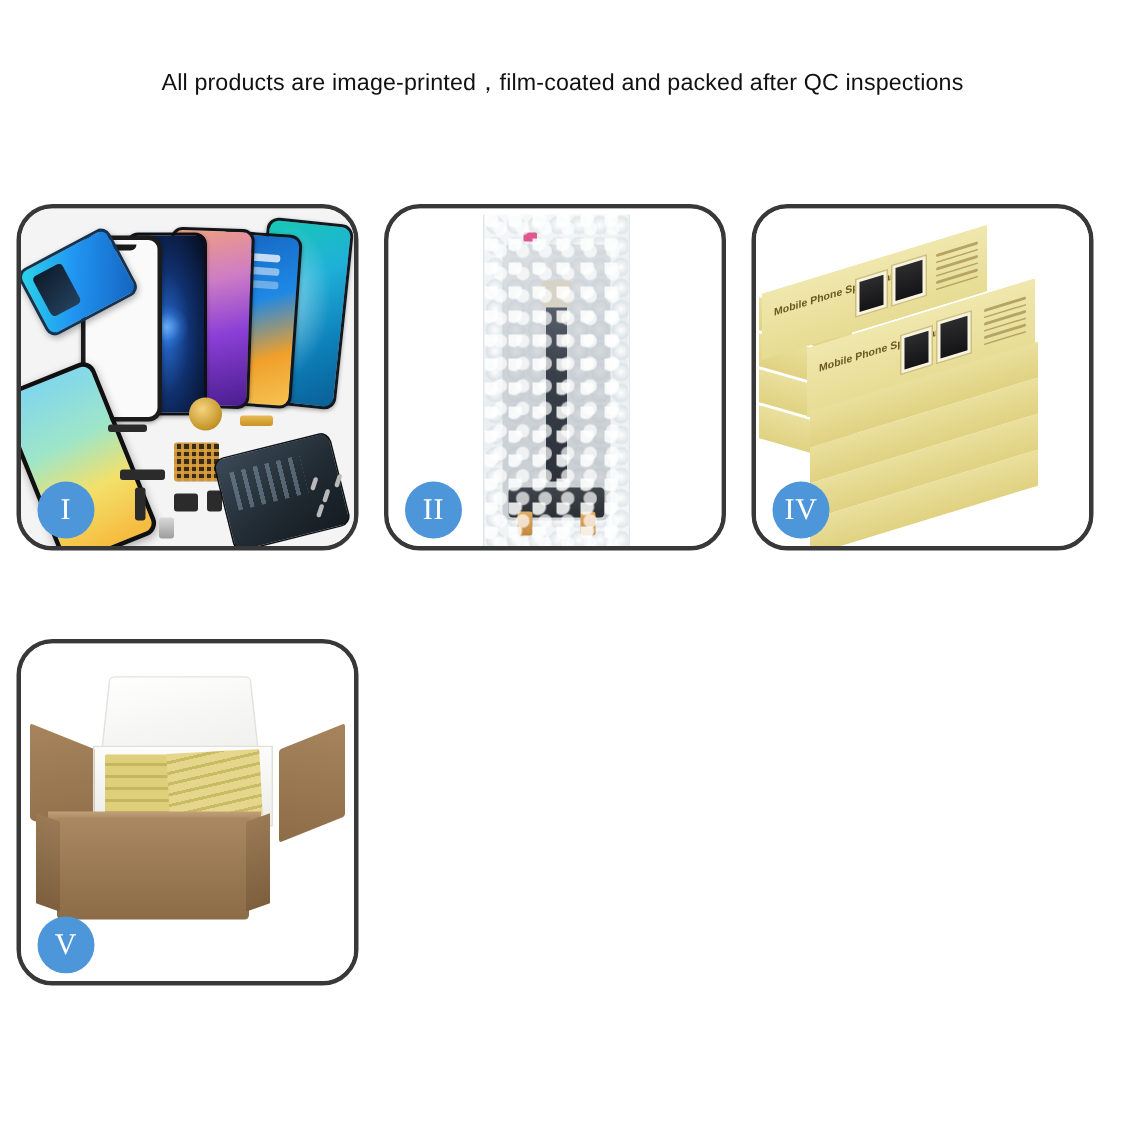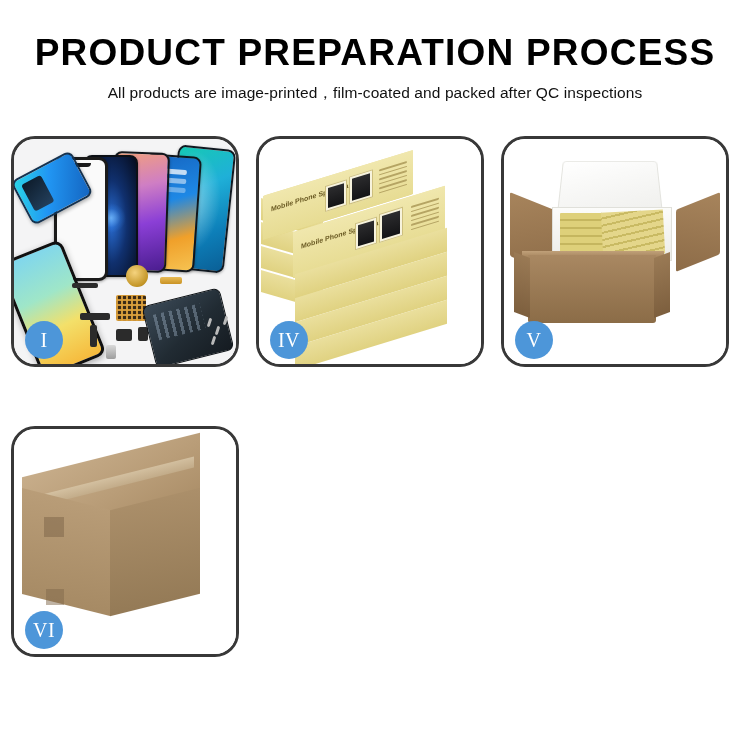--- a/index.html
+++ b/index.html
@@ -358,21 +358,20 @@
   }
   .c6-tab2 {
     position:absolute; left:32px; top:160px; width:18px; height:16px;
     background: rgba(128,104,74,.5);
   }
 </style>
 </head>
 <body>
 
 <div class="header">
-  <h1 class="title">PRODUCT PREPARATION PROCESS</h1>
   <p class="subtitle">All products are image-printed，film-coated and packed after QC inspections</p>
 </div>
 
 <div class="grid">
 
   <div class="panel">
     <div class="panel-stage">
       <div class="p1-bg"></div>
       <div class="phone ph-a"></div>
       <div class="phone ph-b"></div>
@@ -400,20 +399,38 @@
           <i style="left:10px;top:12px;"></i>
           <i style="left:18px;top:2px;"></i>
           <i style="left:6px;top:22px;"></i>
       </div>
     </div>
     <div class="badge">
       <span>I</span>
     </div>
   </div>
 
+  <div class="panel">
+    <div class="panel-stage">
+      <div class="p2-bg"></div>
+      <div class="bag">
+        <div class="bag-inner"></div>
+        <div class="pink-tab"></div>
+        <div class="flex-strip"></div>
+        <div class="conn">
+          <i style="left:6px;"></i>
+            <i style="right:6px;"></i>
+        </div>
+        <div class="bubble-sheen"></div>
+      </div>
+    </div>
+    <div class="badge">
+      <span>II</span>
+    </div>
+  </div>
 
 
   <div class="panel">
     <div class="panel-stage">
       <div class="p4-bg"></div>
       <div class="stack">
 
         <div class="sbox" style="left:2px;top:56px;width:62px;height:22px;transform:skewY(16deg);"></div>
         <div class="sbox" style="left:2px;top:80px;width:62px;height:22px;transform:skewY(16deg);"></div>
         <div class="sbox" style="left:2px;top:104px;width:62px;height:22px;transform:skewY(16deg);"></div>
@@ -478,28 +495,14 @@
       <div class="yellow-rows"></div>
       <div class="yellow-rows2"></div>
       <div class="carton-rim"></div>
       <div class="carton-front"></div>
     </div>
     <div class="badge">
       <span>V</span>
     </div>
   </div>
 
-  <div class="panel">
-    <div class="panel-stage">
-      <div class="p6-bg"></div>
-      <div class="c6-top"></div>
-      <div class="c6-tape"></div>
-      <div class="c6-left"></div>
-      <div class="c6-right"></div>
-      <div class="c6-tab1"></div>
-      <div class="c6-tab2"></div>
-    </div>
-    <div class="badge">
-      <span>VI</span>
-    </div>
-  </div>
 
 </div>
 
 </body></html>

